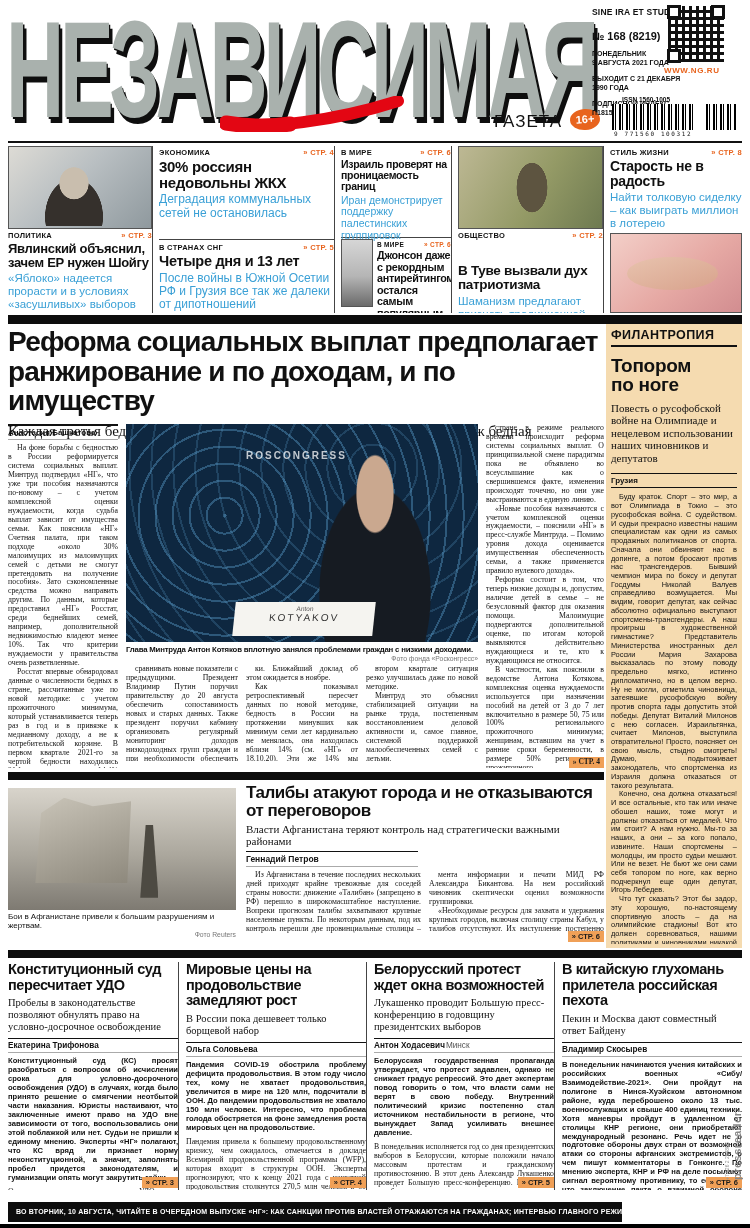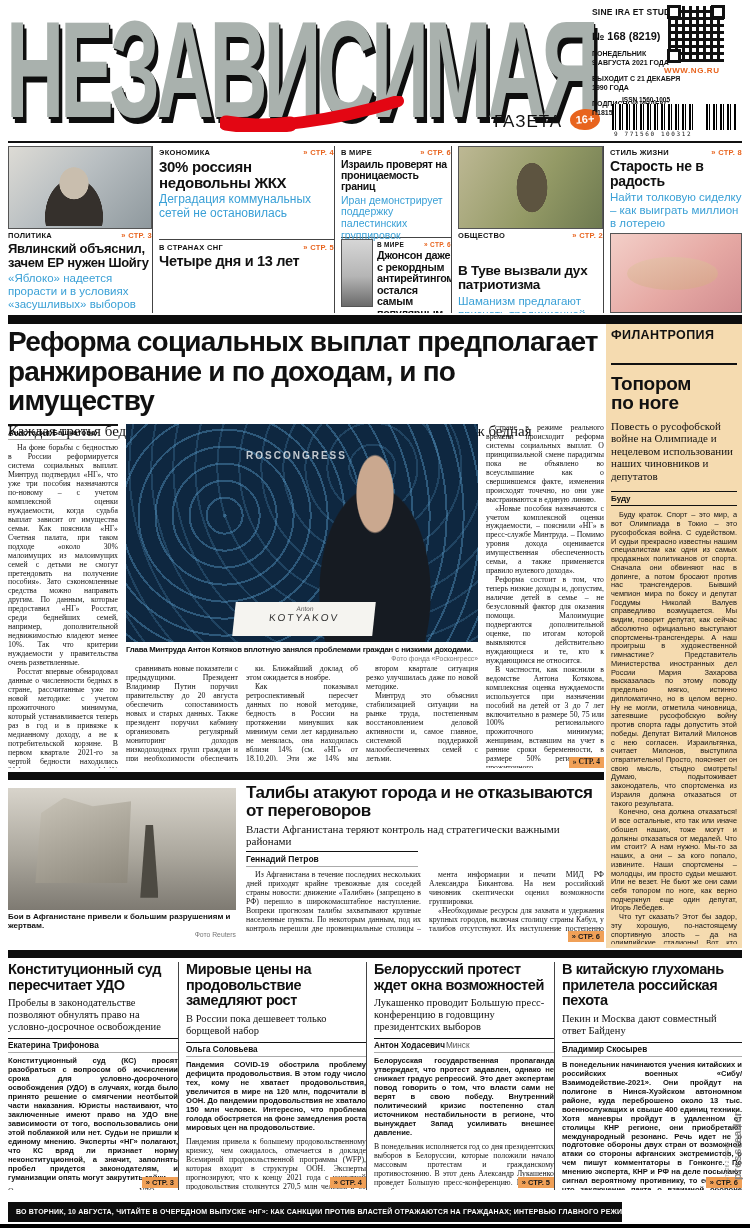--- a/index.html
+++ b/index.html
@@ -89,37 +89,37 @@
   #lead-midcols{display:flex;gap:8px;height:96px;overflow:hidden;}
   .lmc{width:112px;overflow:hidden;font-size:7.8px;line-height:1.15;}
   #lead-col5{width:118px;flex:none;position:relative;padding-bottom:12px;box-sizing:border-box;}
   .badge{background:#f0a057;color:#1a1a1a;font-weight:bold;font-size:7.5px;padding:1px 4px;white-space:nowrap;}
   #lead-badge{position:absolute;right:0;bottom:0;}
 
   
   #philanthropy{position:absolute;left:606px;top:324px;width:136px;height:624px;background:#f5dbb0;
       box-sizing:border-box;padding:4px 5px;display:flex;flex-direction:column;overflow:hidden;}
   #philanthropy .sec{font-size:12.5px;font-weight:bold;letter-spacing:.4px;border-bottom:2px solid #111;
-      padding-bottom:21px;margin-bottom:9px;}
+      padding-bottom:3px;margin-bottom:9px;}
   #philanthropy .title{font-size:19px;font-weight:bold;line-height:1.02;max-width:88px;margin-bottom:7px;letter-spacing:-.3px;}
   #philanthropy .sub{font-size:11px;line-height:1.14;margin-bottom:9px;}
   #philanthropy .auth{font-size:8px;font-weight:bold;border-top:1px solid #111;border-bottom:1px solid #111;
       padding:2px 0;margin-bottom:5px;}
   #phil-body{flex:1;overflow:hidden;font-size:7.4px;line-height:1.18;}
   #phil-body p{text-indent:8px;margin:0;}
 
   
   #taliban{position:absolute;left:8px;top:784px;width:596px;height:160px;}
   #tal-photo{position:absolute;left:0;top:4px;width:228px;}
   #tal-img{width:228px;height:122px;background:linear-gradient(#d8d4cb 0%,#aba79d 55%,#7e7a72 100%);position:relative;overflow:hidden;}
   #tal-img:before{content:"";position:absolute;left:12%;top:8%;width:42%;height:70%;
       background:linear-gradient(160deg,#c9c4b8,#8d887c);clip-path:polygon(0 100%,6% 18%,30% 0,60% 10%,100% 4%,96% 100%);}
   #tal-img:after{content:"";position:absolute;left:58%;top:30%;width:8%;height:60%;background:#4d4a42;
       clip-path:polygon(30% 0,70% 0,100% 100%,0 100%);}
-  #tal-caption{font-size:8px;font-weight:bold;line-height:1.12;margin-top:3px;}
+  #tal-caption{font-size:8px;font-weight:normal;line-height:1.12;margin-top:3px;}
   #tal-credit{font-size:6.8px;color:#777;text-align:right;}
   #tal-main{position:absolute;left:238px;top:0;width:358px;height:160px;}
   #tal-main h2{margin:0 0 4px;font-size:17px;line-height:1.04;letter-spacing:-.5px;font-weight:bold;}
   #tal-main .sub{font-size:11px;margin-bottom:4px;}
   #tal-main .auth{width:172px;font-size:8.5px;font-weight:bold;border-top:1px solid #111;
       border-bottom:1px solid #aaa;padding:2px 0;margin-bottom:4px;}
   #tal-cols{display:flex;gap:8px;height:62px;overflow:hidden;}
   .talcol{width:175px;font-size:7.8px;line-height:1.15;overflow:hidden;}
   #tal-badge{position:absolute;right:0;bottom:2px;}
 
@@ -214,20 +214,21 @@
         </div>
         <div class="t-headline" style="font-size:15px;">30% россиян недовольны ЖКХ</div>
         <div class="t-sub" style="font-size:12px;">Деградация коммунальных сетей не остановилась</div>
       </div>
       <div class="tsplit">
         <div class="kicker-row">
           <span>В СТРАНАХ СНГ</span>
           <span class="pageref">» СТР. 5</span>
         </div>
         <div class="t-headline" style="font-size:14.5px;">Четыре дня и 13 лет</div>
+        <div class="t-sub" style="font-size:12px;">После войны в Южной Осетии РФ и Грузия все так же далеки от дипотношений</div>
       </div>
     </div>
 
     <div class="tcol" style="width:117px;">
       <div style="height:86px;">
         <div class="kicker-row">
           <span>В МИРЕ</span>
           <span class="pageref">» СТР. 6</span>
         </div>
         <div class="t-headline" style="font-size:10.5px;">Израиль проверят на проницаемость границ</div>
@@ -315,21 +316,21 @@
         <p>В частности, как пояснили в ведомстве Антона Котякова, комплексная оценка нуждаемости используется при назначении пособий на детей от 3 до 7 лет включительно в размере 50, 75 или 100% регионального прожиточного минимума; женщинам, вставшим на учет в ранние сроки беременности, в размере 50% регионального прожиточного минимума трудоспособного населения; одиноким родителям, воспитывающим детей в возрасте от 8 до 17 лет, – в размере половины регионального прожиточного минимума.</p>
         <span id="lead-badge" class="badge">» СТР. 4</span>
       </div>
     </div>
   </div>
 
   <div id="philanthropy">
     <div class="sec">ФИЛАНТРОПИЯ</div>
     <div class="title">Топором по ноге</div>
     <div class="sub serif">Повесть о русофобской войне на Олимпиаде и нецелевом использовании наших чиновников и депутатов</div>
-    <div class="auth">Буду</div>
+    <div class="auth">Грузия</div>
     <div id="phil-body" class="just">
       <p>Буду краток. Спорт – это мир, а вот Олимпиада в Токио – это русофобская война. С судейством. И судьи прекрасно известны нашим специалистам как одни из самых продажных политиканов от спорта. Сначала они обвиняют нас в допинге, а потом бросают против нас трансгендеров. Бывший чемпион мира по боксу и депутат Госдумы Николай Валуев справедливо возмущается. Мы видим, говорит депутат, как сейчас абсолютно официально выступают спортсмены-трансгендеры. А наш проигрыш в художественной гимнастике? Представитель Министерства иностранных дел России Мария Захарова высказалась по этому поводу предельно мягко, истинно дипломатично, но в целом верно. Ну не могли, отметила чиновница, затеявшие русофобскую войну против спорта гады допустить этой победы. Депутат Виталий Милонов с нею согласен. Израильтянка, считает Милонов, выступила отвратительно! Просто, поясняет он свою мысль, стыдно смотреть! Думаю, подытоживает законодатель, что спортсменка из Израиля должна отказаться от такого результата.</p>
       <p>Конечно, она должна отказаться! И все остальные, кто так или иначе обошел наших, тоже могут и должны отказаться от медалей. Что им стоит? А нам нужно. Мы-то за наших, а они – за кого попало, извините. Наши спортсмены – молодцы, им просто судьи мешают. Или не везет. Не бьют же они сами себя топором по ноге, как верно подчеркнул еще один депутат, Игорь Лебедев.</p>
       <p>Что тут сказать? Этот бы задор, эту хорошую, по-настоящему спортивную злость – да на олимпийские стадионы! Вот кто должен соревноваться, нашими политиками и чиновниками никакой допинг не нужен и никакие трансгендеры не страшны. Надо, товарищи, бороться с нецелевым использованием российских чиновников и депутатов. А то ишь. ■</p>
     </div>
   </div>
 
   <div class="blackbar" style="left:8px;top:772px;width:596px;height:8px;"></div>
   <div id="taliban">
     <div id="tal-photo">

